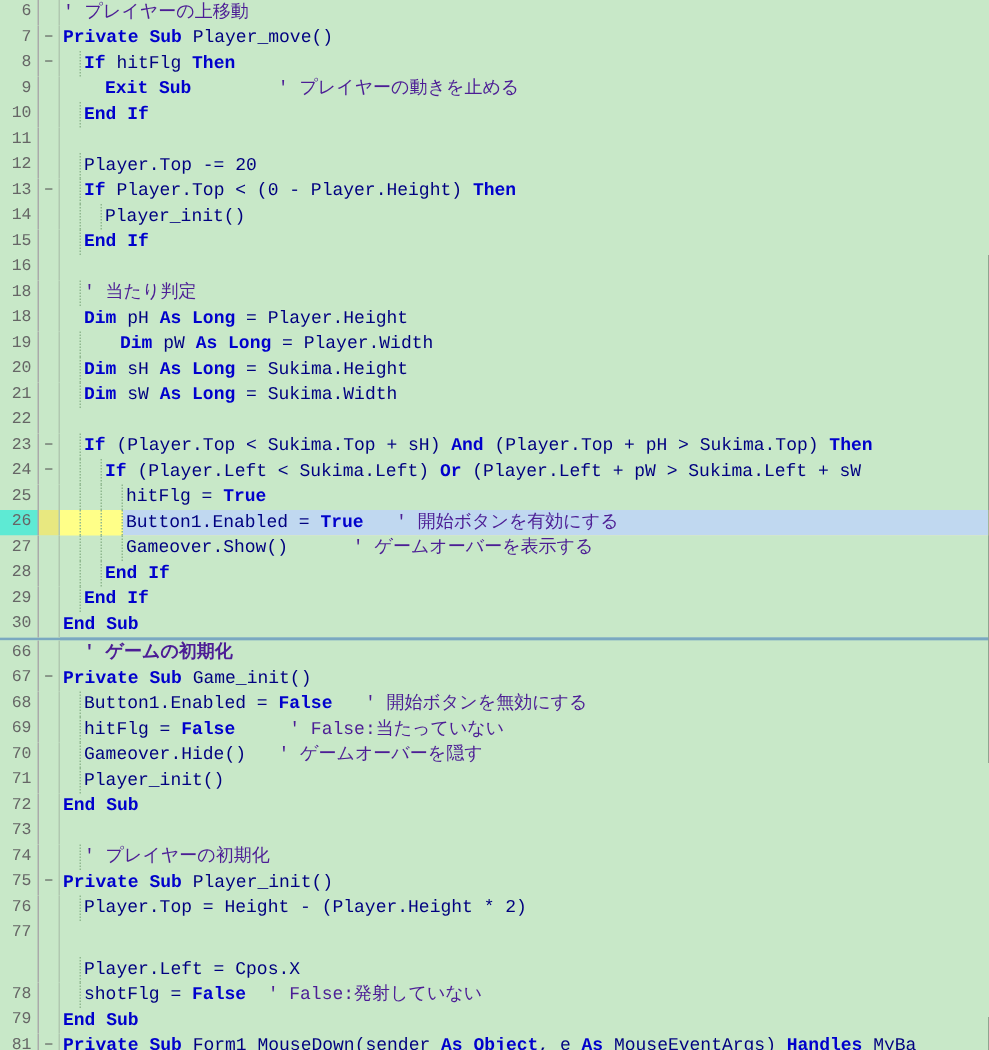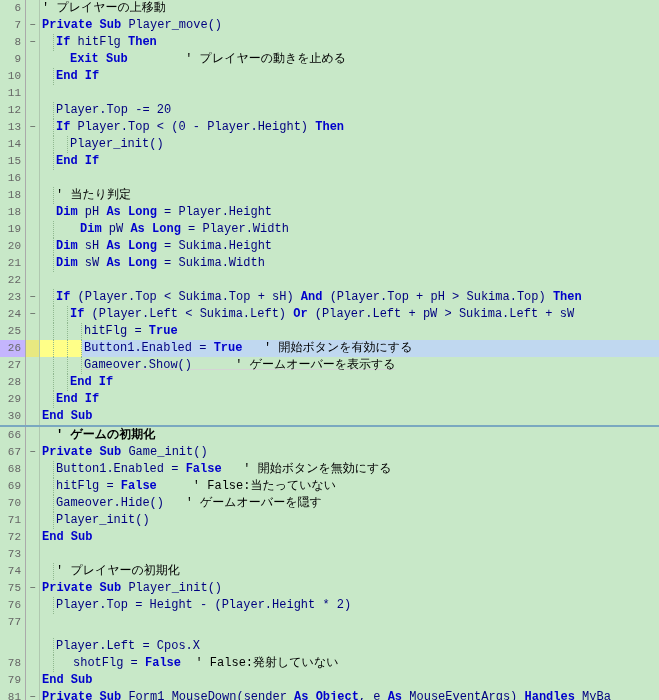--- a/index.html
+++ b/index.html
@@ -69,21 +69,21 @@
     }
     .code-content {
       flex: 1;
       padding-left: 2px;
       line-height: 17px;
       white-space: pre;
       color: #000080;
       font-size: 12px;
     }
     .kw { color: #0000cc; font-weight: bold; }
-    .comment { color: #000000; }
+    .comment { color: #4c1d95; }
     .normal { color: #000080; }
 
     .line-selected .code-content,
     .line-selected .line-num,
     .line-selected .fold-col {
       background: #c0d8f0;
     }
   </style>
 </head>
 <body>
@@ -279,35 +279,35 @@
         <div style="display: flex; flex: 1 1 0%; align-items: stretch;">
           <div class="indent-guides">
             <div class="indent-bar"></div>
             <div class="indent-bar"></div>
             <div class="indent-bar"></div>
           </div>
           <div class="code-content"><span class="normal">hitFlg = </span><span class="kw">True</span></div>
         </div>
       </div>
       <div class="code-line line-selected">
-        <div class="line-num" style="background: #c4b5fd;">26</div>
+        <div class="line-num" style="background: #5eead4;">26</div>
         <div class="fold-col" style="background: rgb(232, 232, 128);"></div>
         <div style="display: flex; flex: 1 1 0%; align-items: stretch; background: rgb(255, 255, 136);">
           <div class="indent-guides">
             <div class="indent-bar"></div>
             <div class="indent-bar"></div>
             <div class="indent-bar"></div>
           </div>
           <div class="code-content"><span class="normal">Button1.Enabled = </span><span class="kw">True</span><span class="normal">   </span><span class="comment">' 開始ボタンを有効にする</span></div>
         </div>
       </div>
       <div class="code-line">
         <div class="line-num">27</div>
         <div class="fold-col"></div>
-        <div style="display: flex; flex: 1 1 0%; align-items: stretch; text-decoration: underline;">
+        <div style="display: flex; flex: 1 1 0%; align-items: stretch;">
           <div class="indent-guides">
             <div class="indent-bar"></div>
             <div class="indent-bar"></div>
             <div class="indent-bar"></div>
           </div>
           <div class="code-content"><span class="normal">Gameover.Show()      </span><span class="comment">' ゲームオーバーを表示する</span></div>
         </div>
       </div>
       <div class="code-line">
         <div class="line-num">28</div>
@@ -449,21 +449,21 @@
         <div style="display: flex; flex: 1 1 0%; align-items: stretch; margin-top: 24px;">
           <div class="indent-guides">
             <div class="indent-bar"></div>
           </div>
           <div class="code-content"><span class="normal">Player.Left = Cpos.X</span></div>
         </div>
       </div>
       <div class="code-line">
         <div class="line-num">78</div>
         <div class="fold-col"></div>
-        <div style="display: flex; flex: 1 1 0%; align-items: stretch; gap: 17px;">
+        <div style="display: flex; flex: 1 1 0%; align-items: stretch;">
           <div class="indent-guides">
             <div class="indent-bar"></div>
           </div>
           <div class="code-content"><span class="normal">shotFlg = </span><span class="kw">False</span><span class="normal">  </span><span class="comment">' False:発射していない</span></div>
         </div>
       </div>
       <div class="code-line">
         <div class="line-num">79</div>
         <div class="fold-col"></div>
         <div style="display: flex; flex: 1 1 0%; align-items: stretch;">

